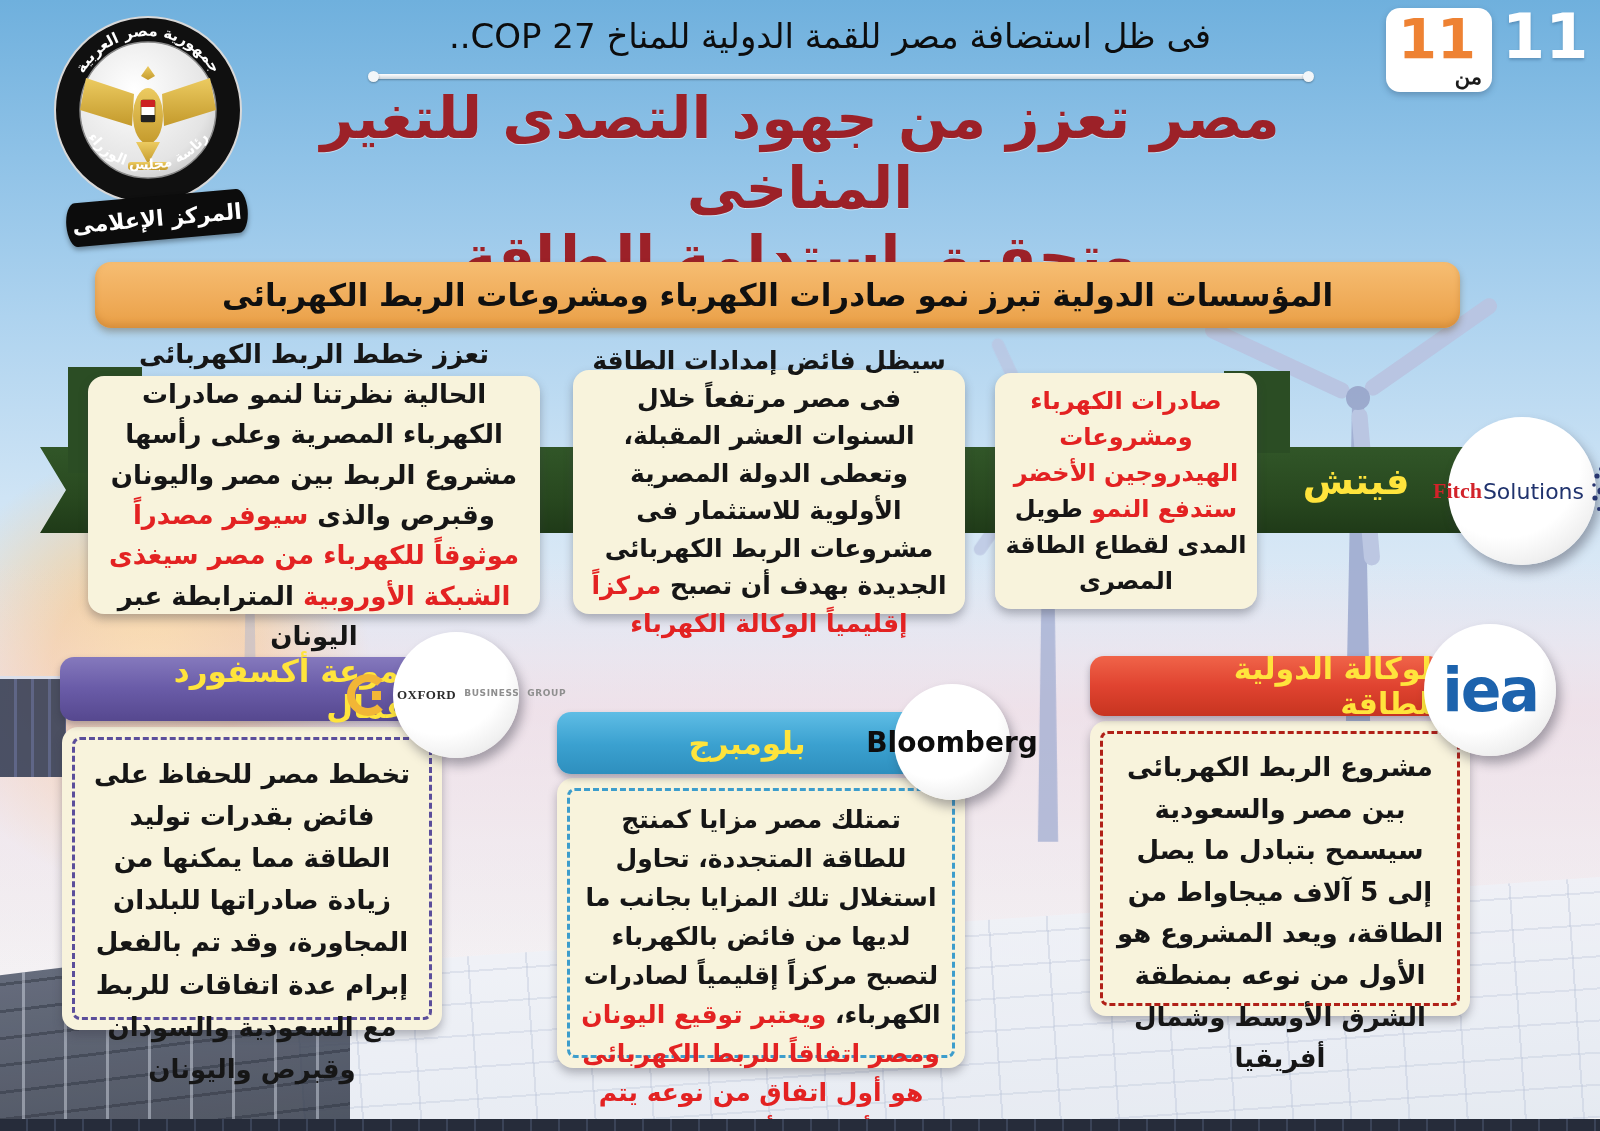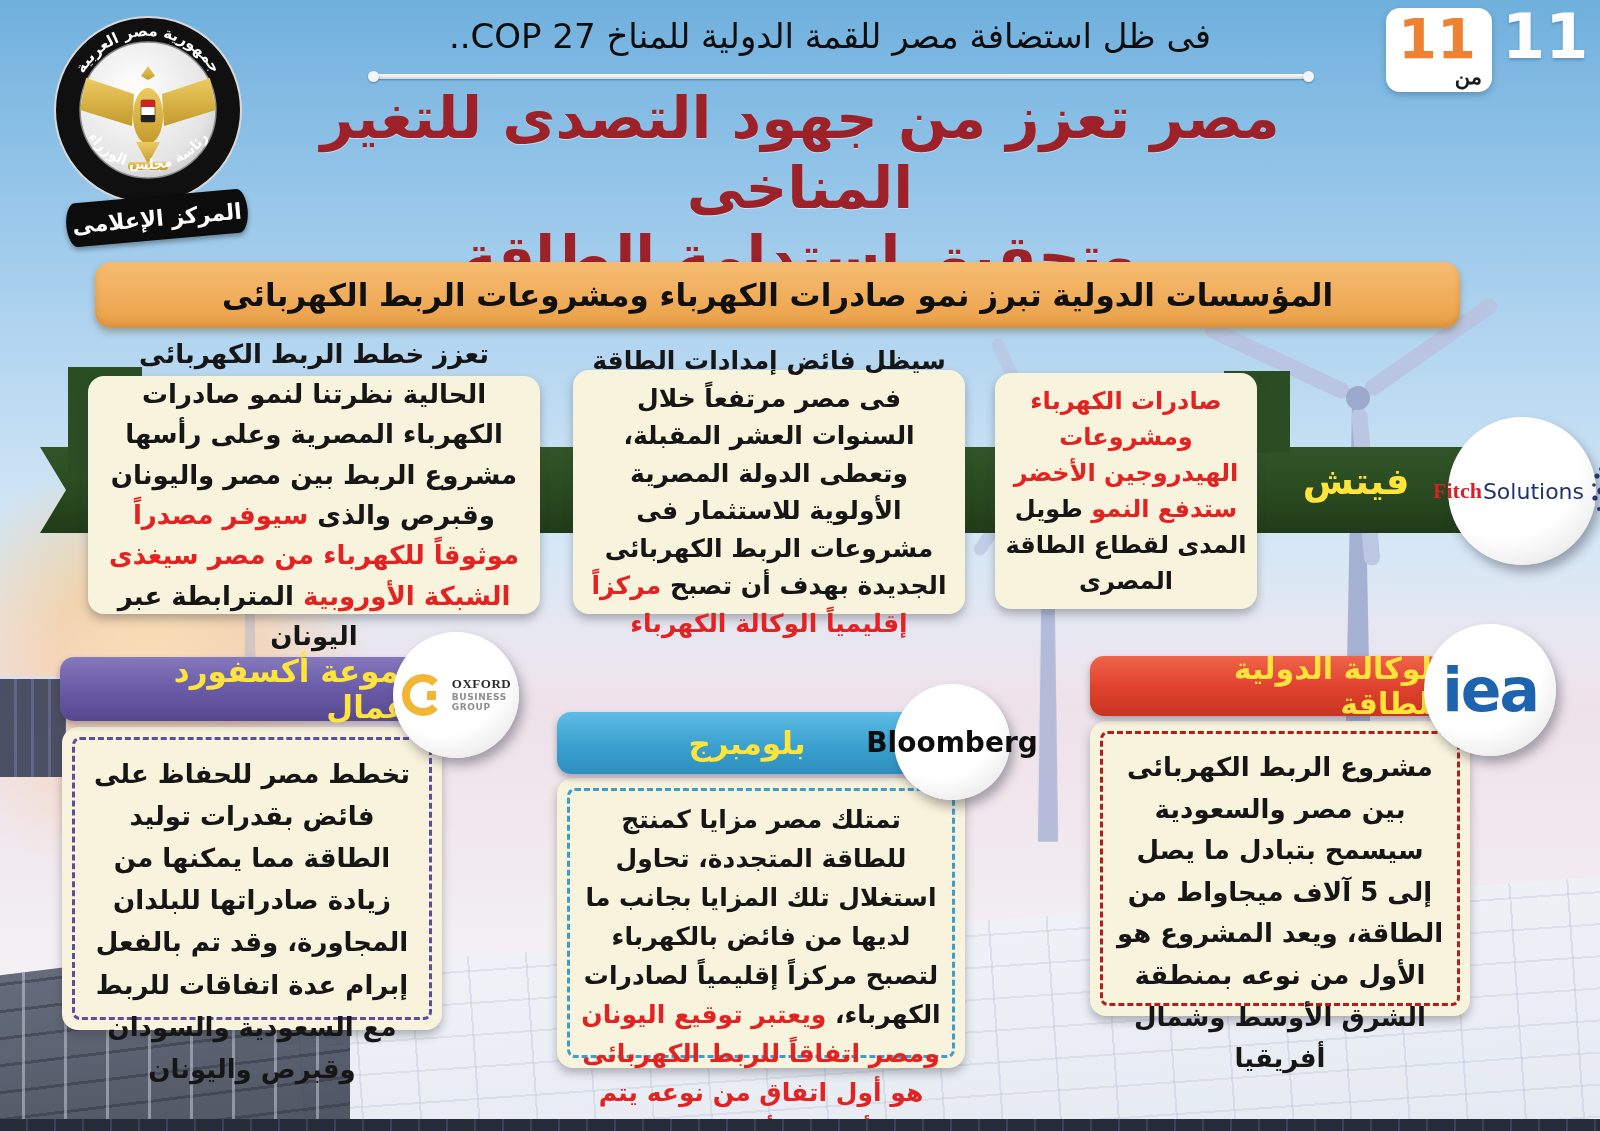--- a/index.html
+++ b/index.html
@@ -99,21 +99,21 @@
   
   .badge{position:absolute;border-radius:50%;z-index:5;display:flex;align-items:center;justify-content:center;
     background:radial-gradient(circle at 38% 30%,#ffffff 55%,#f0f0f0 75%,#d9d9d9 95%);
     box-shadow:4px 7px 11px rgba(50,50,65,.4);}
   .badge-fitch{left:1448px;top:417px;width:148px;height:148px;}
   .fitch-wrap{display:flex;align-items:center;gap:1px;}
   .fitch-w1{color:#d2232a;font-size:22px;font-weight:700;font-family:"Liberation Serif","DejaVu Serif",serif;}
   .fitch-w2{color:#20336e;font-size:22px;font-weight:500;}
   .badge-oxford{left:393px;top:632px;width:126px;height:126px;}
   .ox-wrap{display:flex;align-items:center;gap:7px;}
-  .ox-text{display:flex;flex-direction:column;line-height:1.15;}
+  .ox-text{display:flex;line-height:1.15;gap:8px;}
   .ox-l1{font-size:13px;font-weight:800;color:#2b2b2b;font-family:"Liberation Serif","DejaVu Serif",serif;letter-spacing:.5px;}
   .ox-l2{font-size:9px;font-weight:700;color:#8e8e8e;letter-spacing:.6px;}
   .badge-bloomberg{left:894px;top:684px;width:116px;height:116px;font-size:28px;font-weight:800;color:#0d0d0d;}
   .badge-iea{left:1424px;top:624px;width:132px;height:132px;color:#1d63ad;font-size:60px;font-weight:800;
     letter-spacing:-2px;}
 </style>
 </head>
 <body>
 
 <div class="canvas">

